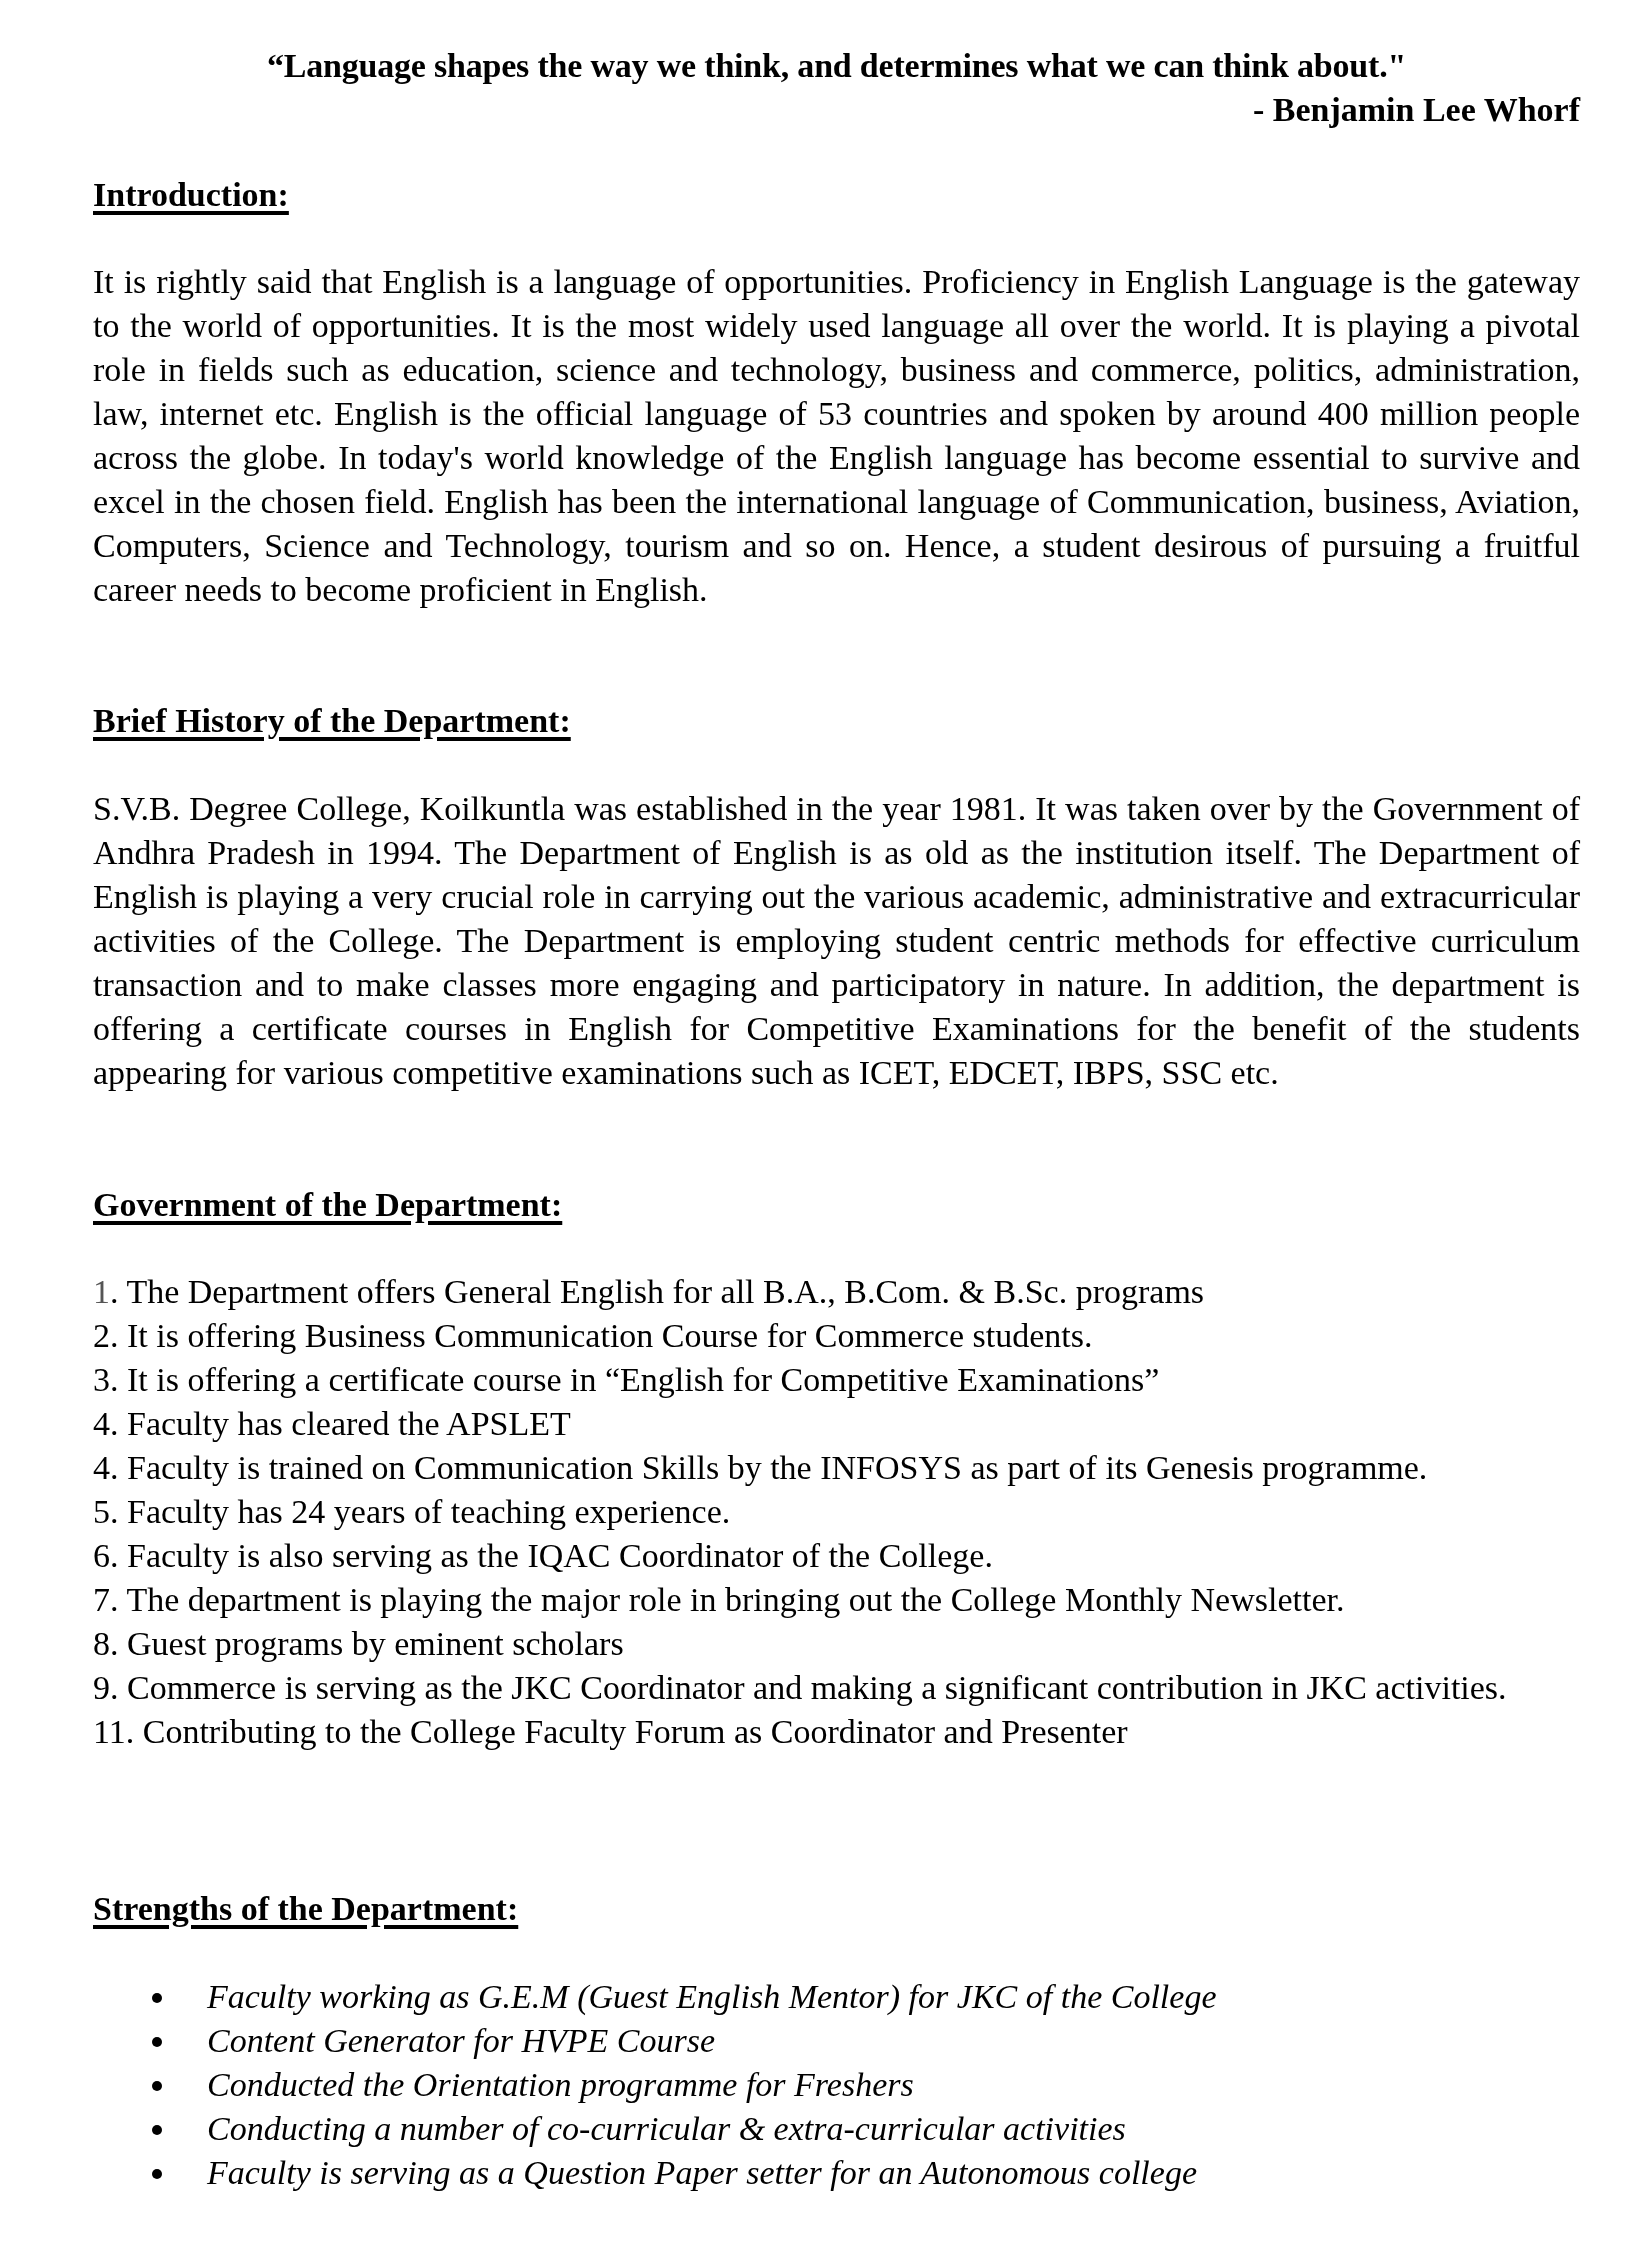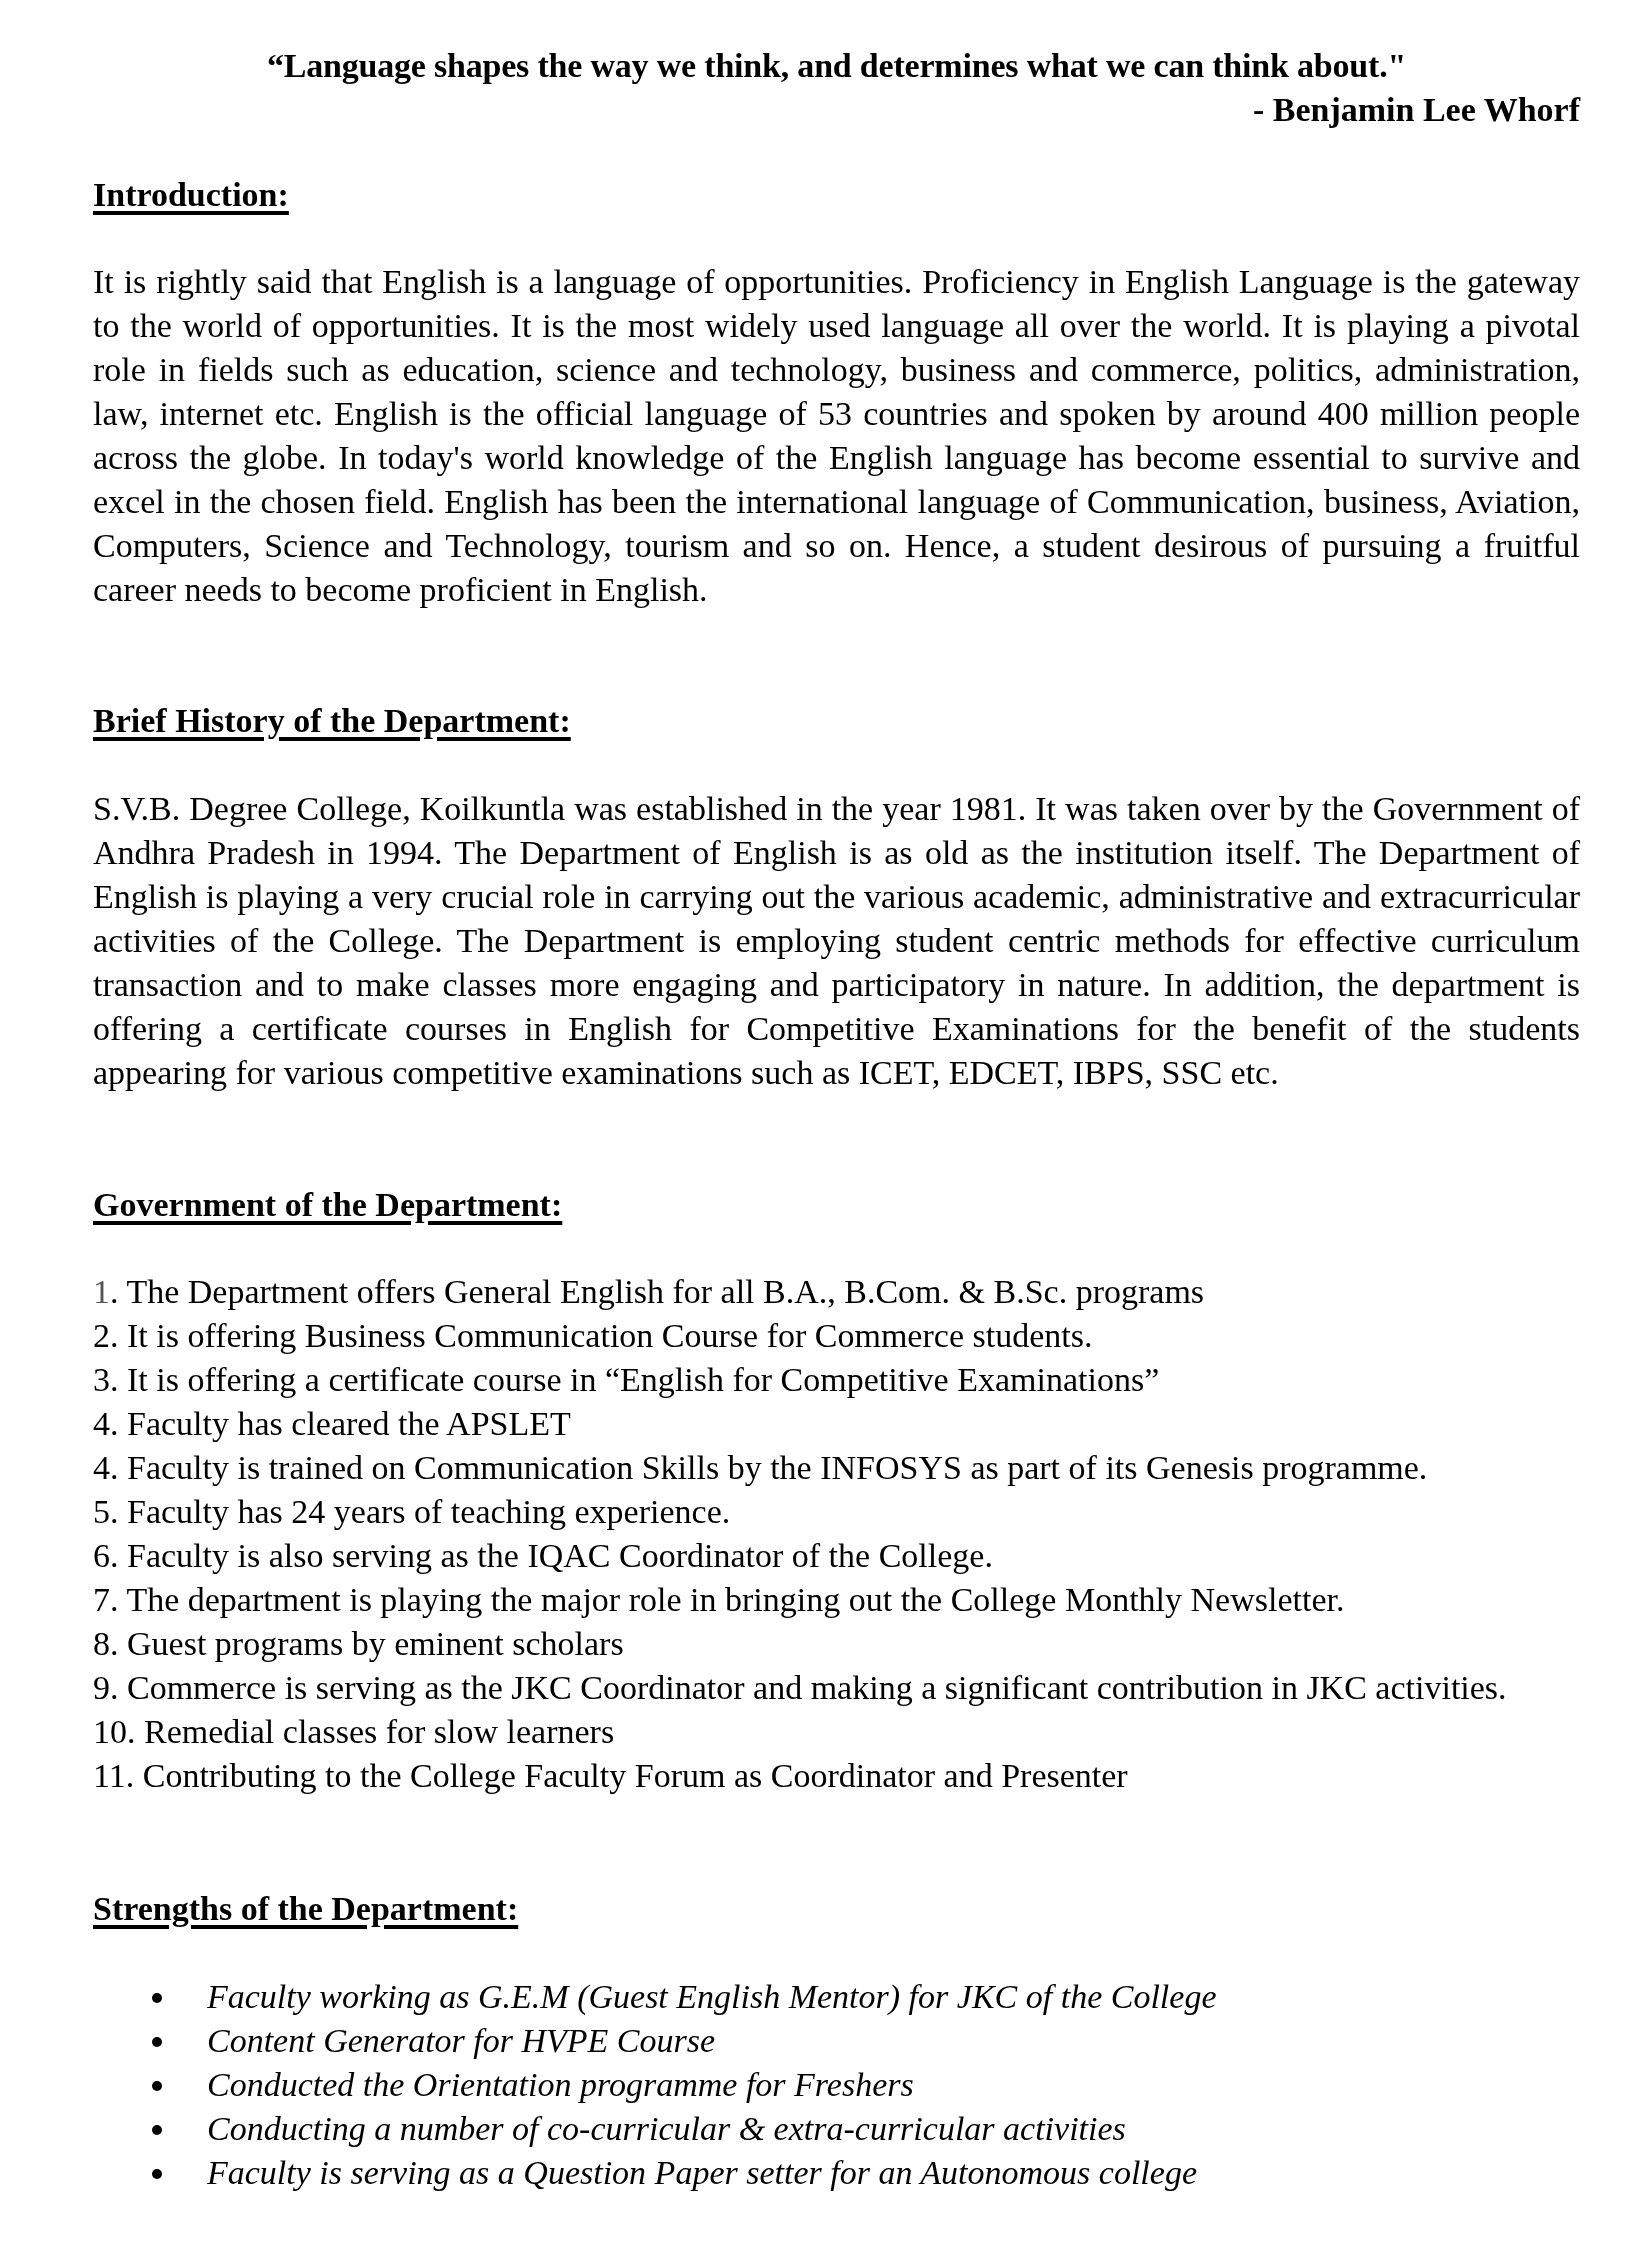--- a/index.html
+++ b/index.html
@@ -121,21 +121,20 @@
     <li><span class="num-first">1</span><span>. The Department offers General English for all B.A., B.Com. &amp; B.Sc. programs</span></li>
     <li><span>2</span><span>. It is offering Business Communication Course for Commerce students.</span></li>
     <li><span>3</span><span>. It is offering a certificate course in “English for Competitive Examinations”</span></li>
     <li><span>4</span><span>. Faculty has cleared the APSLET</span></li>
     <li><span>4</span><span>. Faculty is trained on Communication Skills by the INFOSYS as part of its Genesis programme.</span></li>
     <li><span>5</span><span>. Faculty has 24 years of teaching experience.</span></li>
     <li><span>6</span><span>. Faculty is also serving as the IQAC Coordinator of the College.</span></li>
     <li><span>7</span><span>. The department is playing the major role in bringing out the College Monthly Newsletter.</span></li>
     <li><span>8</span><span>. Guest programs by eminent scholars</span></li>
     <li><span>9</span><span>. Commerce is serving as the JKC Coordinator and making a significant contribution in JKC activities.</span></li>
-    <li><span>10</span><span>. Remedial classes for slow learners</span></li>
     <li><span>11</span><span>. Contributing to the College Faculty Forum as Coordinator and Presenter</span></li>
   </ol>
 
   <div class="heading" style="top:1887px;">Strengths of the Department:</div>
   <ul class="bullets" style="top:1975px;">
     <li><span class="dot"></span><span>Faculty working as G.E.M (Guest English Mentor) for JKC of the College</span></li>
     <li><span class="dot"></span><span>Content Generator for HVPE Course</span></li>
     <li><span class="dot"></span><span>Conducted  the Orientation programme for Freshers</span></li>
     <li><span class="dot"></span><span>Conducting a number of co-curricular &amp; extra-curricular activities</span></li>
     <li><span class="dot"></span><span>Faculty is serving as a Question Paper setter for an Autonomous college</span></li>

